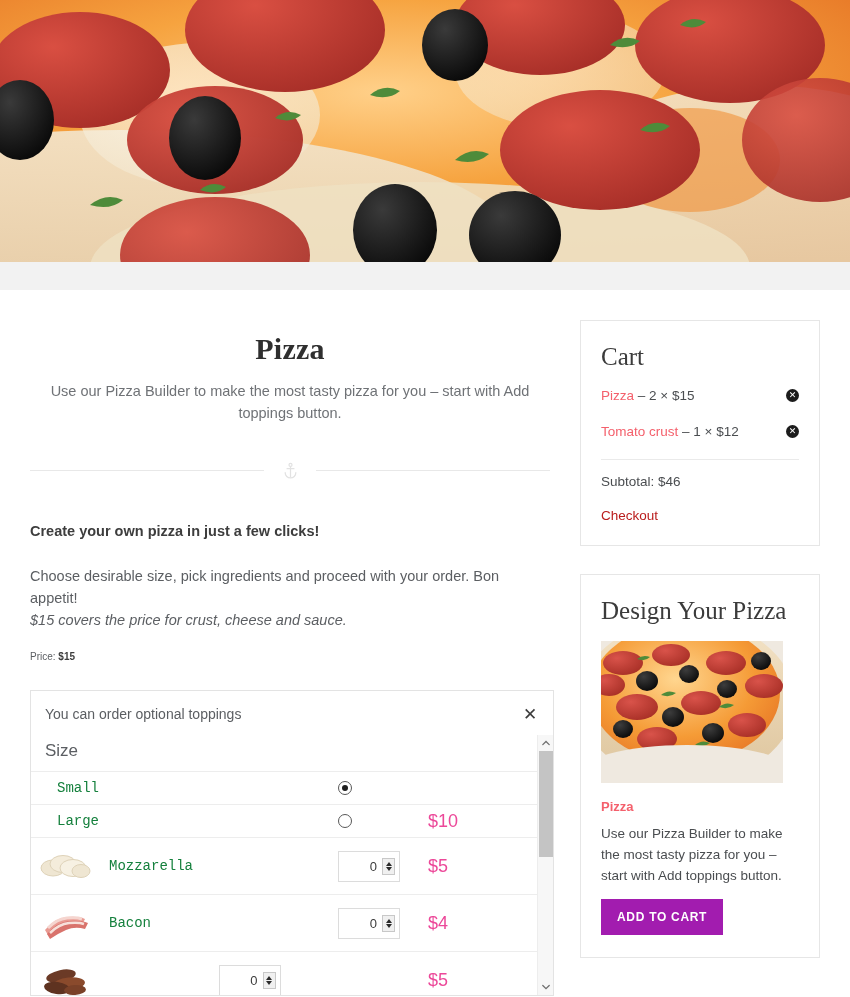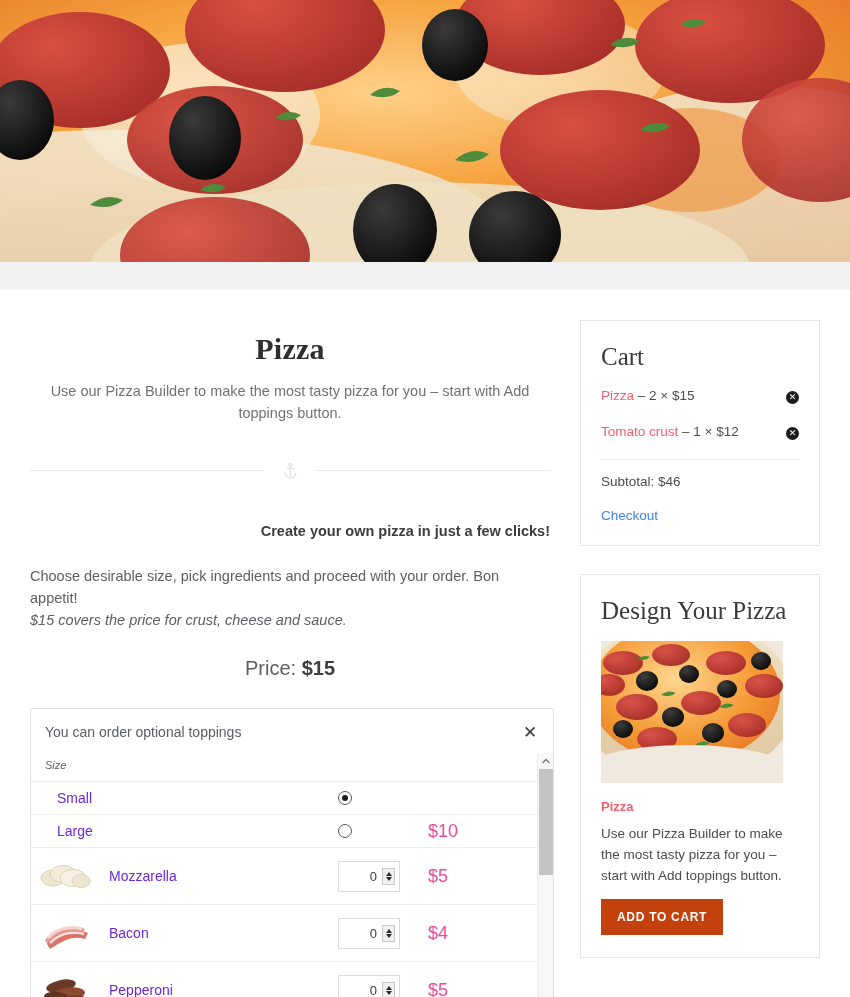--- a/index.html
+++ b/index.html
@@ -84,34 +84,32 @@
     justify-content: center;
     color: #e2e2e2;
   }
 
   
   .lead {
     margin-top: 44px;
     font-weight: bold;
     font-size: 14.5px;
     color: #3d3d3d;
-    text-align: right;
   }
   .para {
     margin-top: 26px;
     font-size: 14.5px;
     line-height: 22px;
     color: #5b5e62;
   }
   .para em { font-style: italic; display: block; }
   .price-line {
-    margin-top: 26px;
-    font-size: 20px;
+    margin-top: 20px;
+    font-size: 10px;
     color: #5b5e62;
-    text-align: center;
   }
   .price-line b { color: #3d3d3d; }
 
   
   .toppings-panel {
     margin-top: 28px;
     border: 1px solid #e3e3e3;
     background: #fff;
     width: 524px;
     position: relative;
@@ -137,23 +135,22 @@
   .tp-scrollwrap {
     position: relative;
     height: 260px;
     overflow: hidden;
     border-top: 0;
   }
   .tp-list { width: 507px; }
 
   .group-label {
     padding: 6px 14px 10px 14px;
-    font-size: 11px;
+    font-size: 17px;
     color: #5b5e62;
-    font-style: italic;
   }
 
   .row {
     display: flex;
     align-items: center;
     border-top: 1px solid #ededed;
     min-height: 33px;
     padding: 0 0 0 14px;
   }
   .row.size-row { height: 33px; }
@@ -163,22 +160,23 @@
     width: 68px;
     height: 56px;
     flex: 0 0 68px;
     display: flex;
     align-items: center;
     justify-content: center;
   }
   .row-name {
     flex: 1 1 auto;
     font-size: 14px;
-    color: #6d28d9;
+    color: #15803d;
     padding-left: 10px;
+    font-family: Liberation Mono, monospace;
   }
   .row.size-row .row-name { padding-left: 12px; }
   .row-control {
     flex: 0 0 90px;
     display: flex;
     align-items: center;
     justify-content: flex-start;
   }
   .row-price {
     flex: 0 0 110px;
@@ -264,21 +262,21 @@
   .sb-track { flex: 1; width: 16px; position: relative; }
   .sb-thumb {
     position: absolute;
     top: 0; left: 1px;
     width: 14px;
     height: 106px;
     background: #c4c4c4;
     cursor: pointer;
   }
   .btn-coral {
-    background: #c2410c;
+    background: #a21caf;
     color: #fff;
     border: none;
     font-weight: bold;
     font-size: 12px;
     letter-spacing: 0.7px;
     padding: 11px 16px;
     cursor: pointer;
     font-family: "Liberation Sans", sans-serif;
     display: inline-block;
   }
@@ -292,21 +290,21 @@
   }
   .widget-title {
     font-family: "Liberation Serif", serif;
     font-size: 25px;
     color: #3b3b3b;
     margin-bottom: 16px;
     font-weight: 400;
   }
   .cart-item {
     display: flex;
-    align-items: center;
+    align-items: flex-start;
     justify-content: space-between;
     font-size: 13.5px;
     margin-bottom: 18px;
     line-height: 18px;
   }
   .cart-item .txt { color: #4a4d50; }
   .cart-item .txt .prod { color: #f4606c; }
   .remove-btn {
     width: 13px; height: 13px;
     border-radius: 50%;
@@ -318,21 +316,21 @@
     cursor: pointer;
     border: none;
     flex: 0 0 13px;
     margin-top: 2px;
     font-family: "Liberation Sans", sans-serif;
   }
   .cart-rule { height: 1px; background: #eaeaea; margin: 4px 0 14px 0; }
   .subtotal { font-size: 13.5px; color: #4a4d50; margin-bottom: 18px; }
   .checkout-link {
     font-size: 13.5px;
-    color: #3b82f6;
+    color: #b91c1c;
     text-decoration: none;
     cursor: pointer;
     display: inline-block;
   }
 
   .widget-img {
     width: 182px;
     height: 142px;
     overflow: hidden;
     margin-bottom: 16px;
@@ -516,21 +514,20 @@
 
           <div class="row topping-row">
             <span class="row-thumb">
               <svg width="52" height="40" viewBox="0 0 52 40">
                 <ellipse cx="22" cy="16" rx="15" ry="6" fill="#6b3a26" transform="rotate(-12 22 16)"></ellipse>
                 <ellipse cx="30" cy="24" rx="16" ry="6.5" fill="#8a4a2c" transform="rotate(-6 30 24)"></ellipse>
                 <ellipse cx="18" cy="28" rx="13" ry="6" fill="#5e3220" transform="rotate(8 18 28)"></ellipse>
                 <ellipse cx="36" cy="30" rx="11" ry="5" fill="#7a4128" transform="rotate(-3 36 30)"></ellipse>
               </svg>
             </span>
-            <span class="row-name">Pepperoni</span>
             <span class="row-control">
               <span class="spinner">
                 <span class="val">0</span>
                 <span class="arrows">
                   <span class="up"></span>
                     <span class="dn"></span>
                 </span>
               </span>
             </span>
             <span class="row-price">$5</span>

